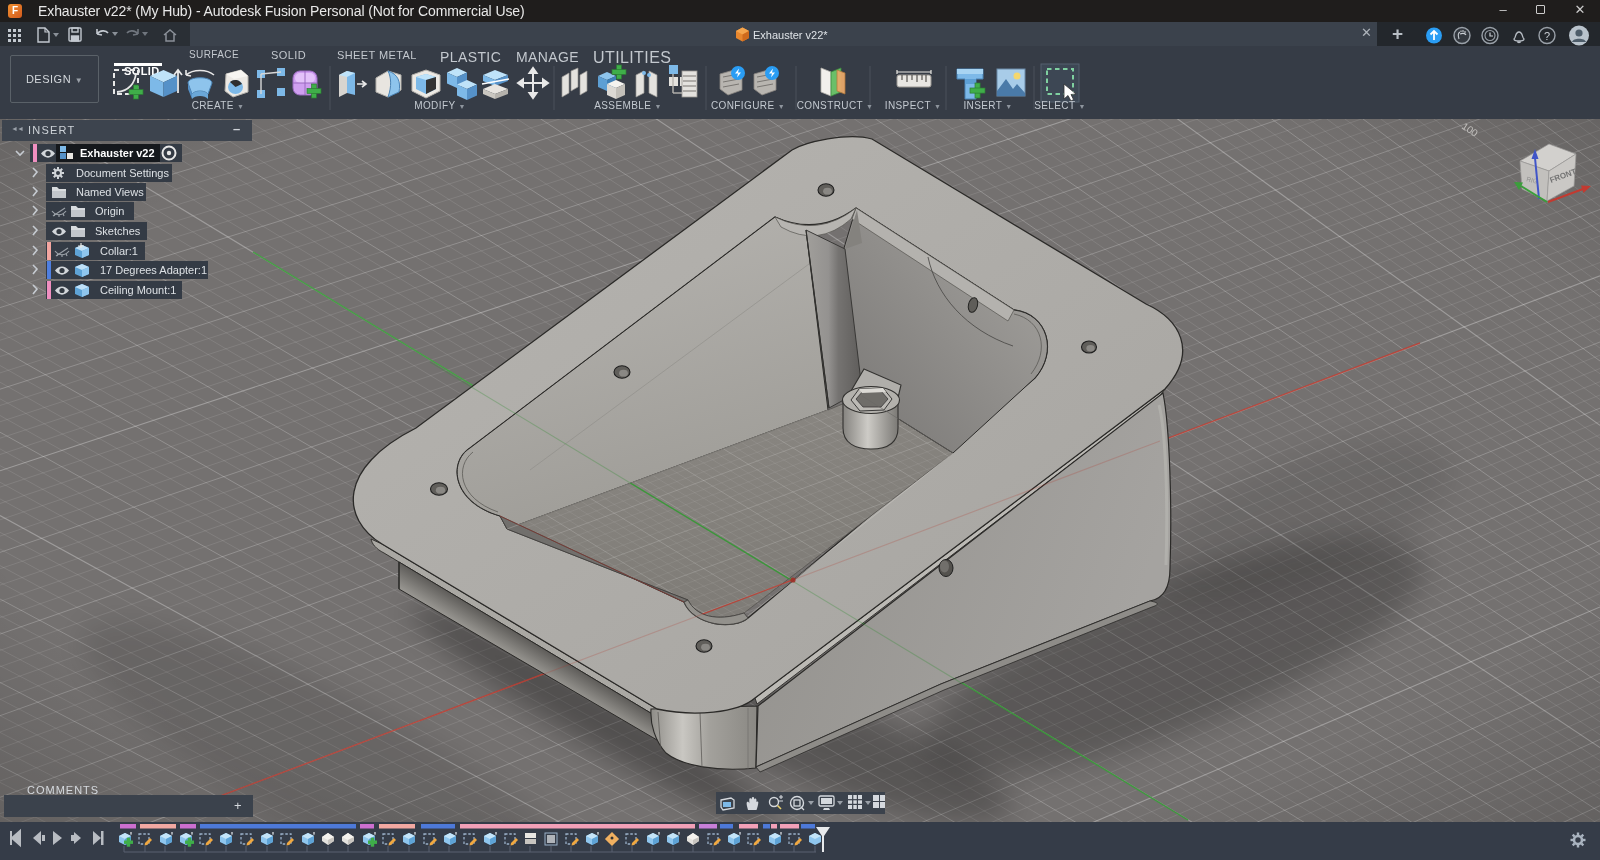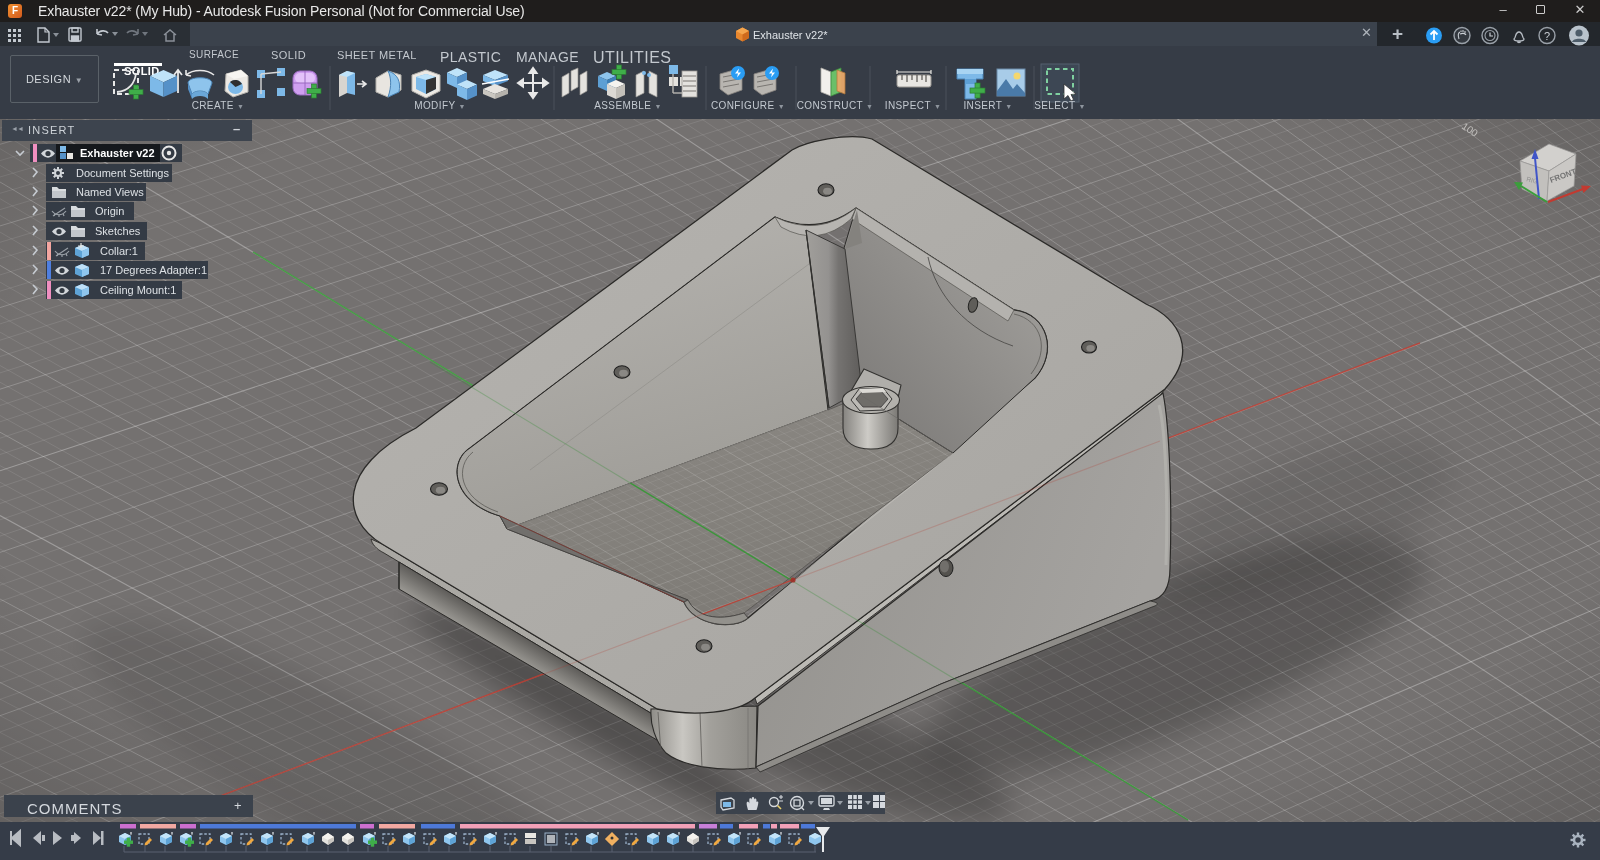--- a/index.html
+++ b/index.html
@@ -903,21 +903,21 @@
         <circle cx="7" cy="4.5" r="2.6" fill="#333a42"></circle>
       </g>
       <g transform="translate(75,142)">
         <path d="M 7,0 L 14,3 L 14,10 L 7,13 L 0,10 L 0,3 Z" fill="#5ea3d6"></path>
         <path d="M 7,0 L 14,3 L 7,6 L 0,3 Z" fill="#bfe0f7"></path>
         <path d="M 7,6 L 14,3 L 14,10 L 7,13 Z" fill="#8fc6ee"></path>
       </g>
       <text x="100" y="152" font-size="11" fill="#dde1e5" font-family="Liberation Sans">Ceiling Mount:1</text>
     </svg>
 <div class="abs" style="left:4px;top:795px;width:249px;height:22px;background:#3b424c"></div>
-<div class="abs" style="left:27px;top:800px;color:#d5d9de;font-size:15px;letter-spacing:1px">COMMENTS</div>
+<div class="abs" style="left:27px;top:784px;color:#d5d9de;font-size:11px;letter-spacing:1px">COMMENTS</div>
 <div class="abs" style="left:234px;top:798px;color:#d5d9de;font-size:13px">+</div>
 <div class="abs" style="left:716px;top:792px;width:169px;height:22px;background:#3b424c"></div>
     <svg class="abs" style="left:716px;top:792px" width="169" height="22" viewBox="0 0 169 22">
       <g transform="translate(4,4)">
         <path d="M 1,4 L 11,2 L 14,4 L 14,12 L 3,14 L 1,11 Z" fill="none" stroke="#d5d9de" stroke-width="1.3"></path>
         <rect x="3" y="6" width="8" height="5" fill="#7db9e8"></rect>
       </g>
       <g transform="translate(29,3)" fill="#d5d9de">
         <path d="M 3,15 C 2,11 1,8 2,7 C 3,6.5 4,7 4.3,8.5 L 4.3,4.5 C 4.3,2.8 6.3,2.8 6.5,4.5 L 6.8,3 C 7,1.5 9,1.5 9.1,3.2 L 9.3,4.5 C 9.5,3.2 11.3,3.3 11.4,4.8 L 11.5,7 C 12,6 13.4,6.3 13.3,7.8 C 13,10.5 12.4,13 11.5,15 Z"></path>
       </g>

